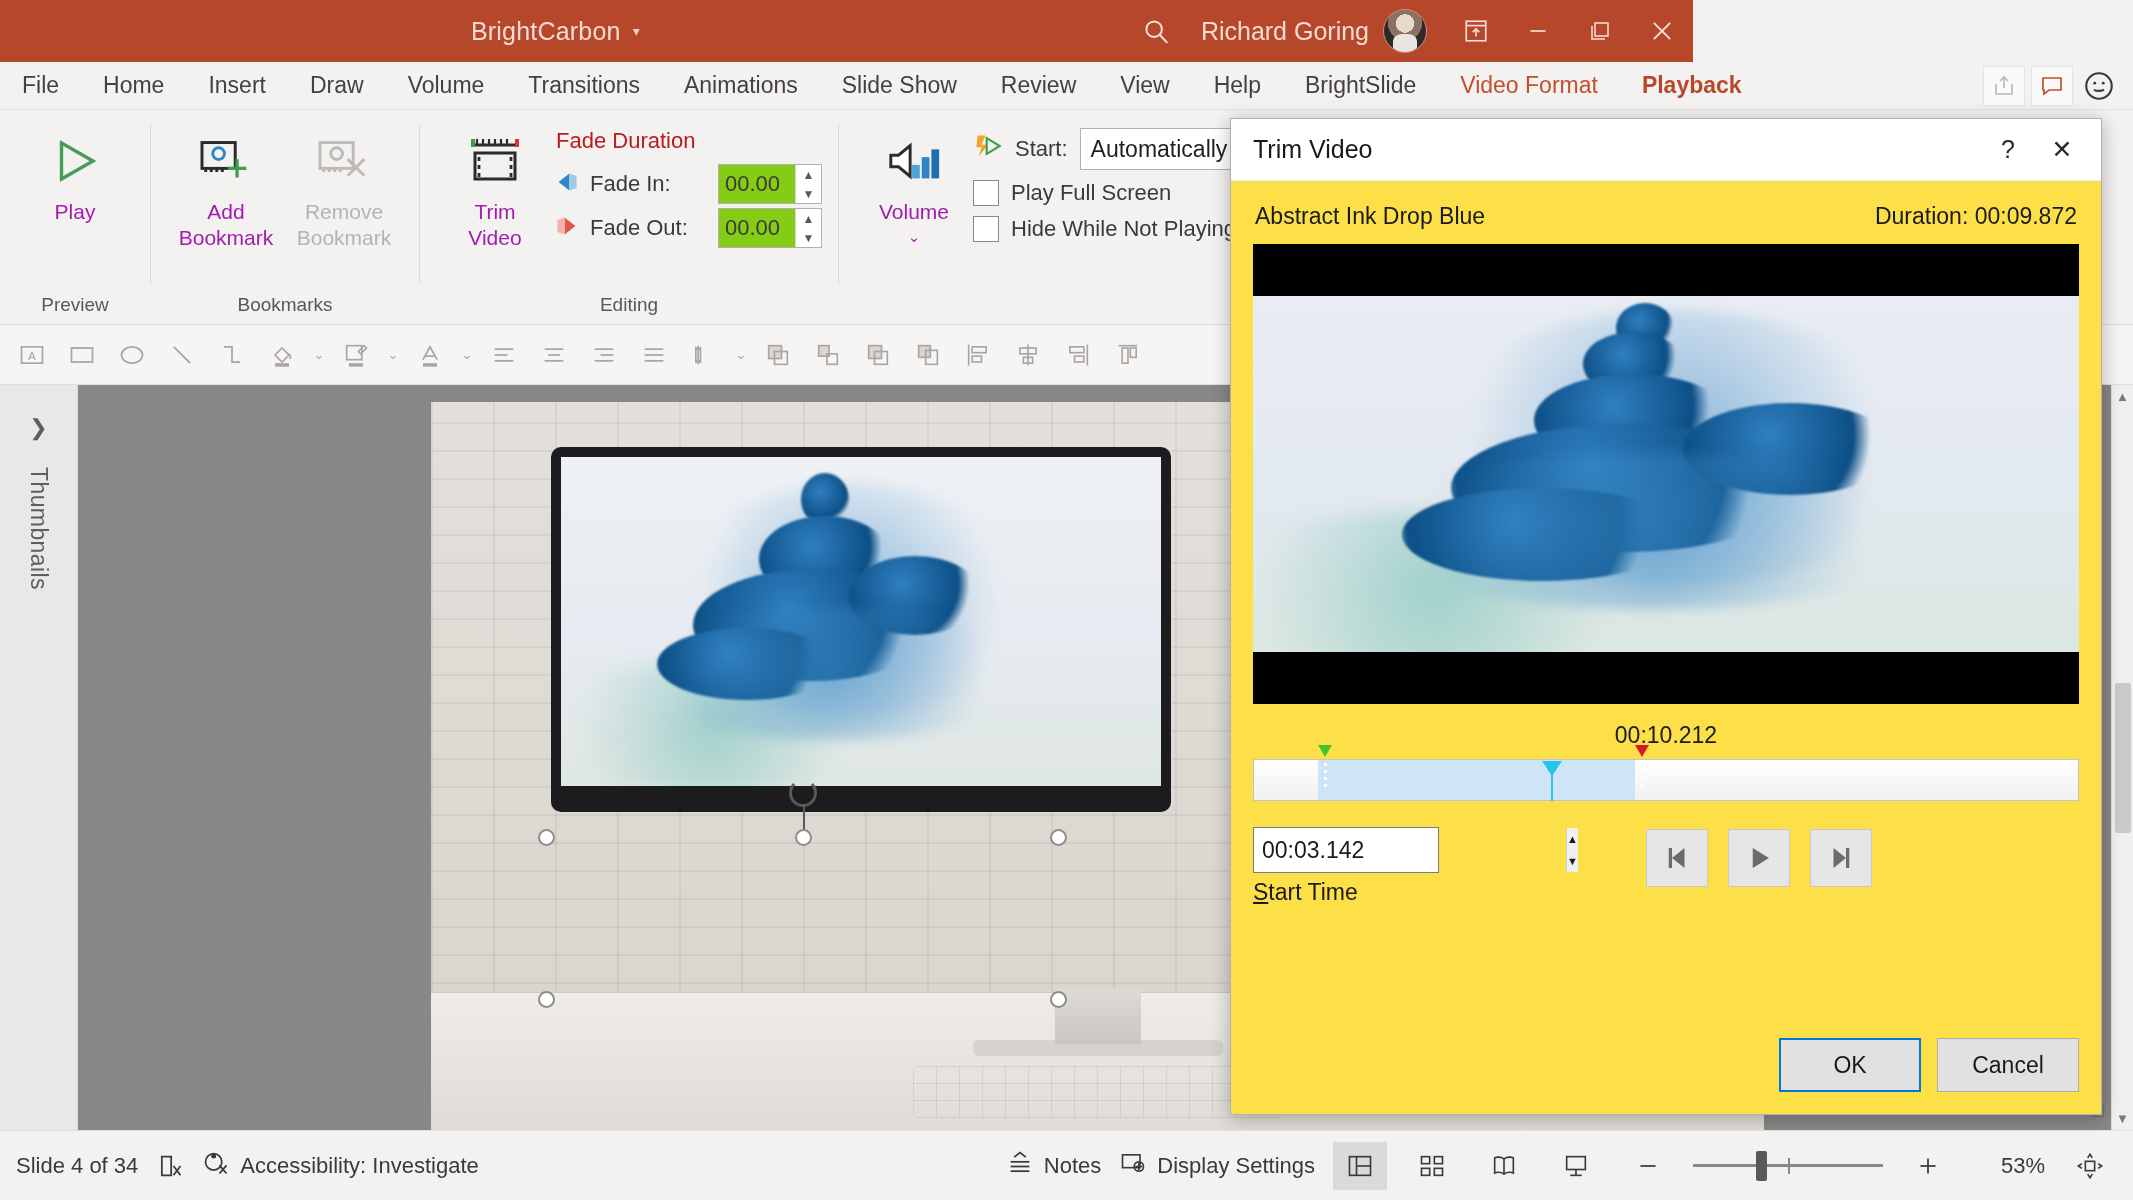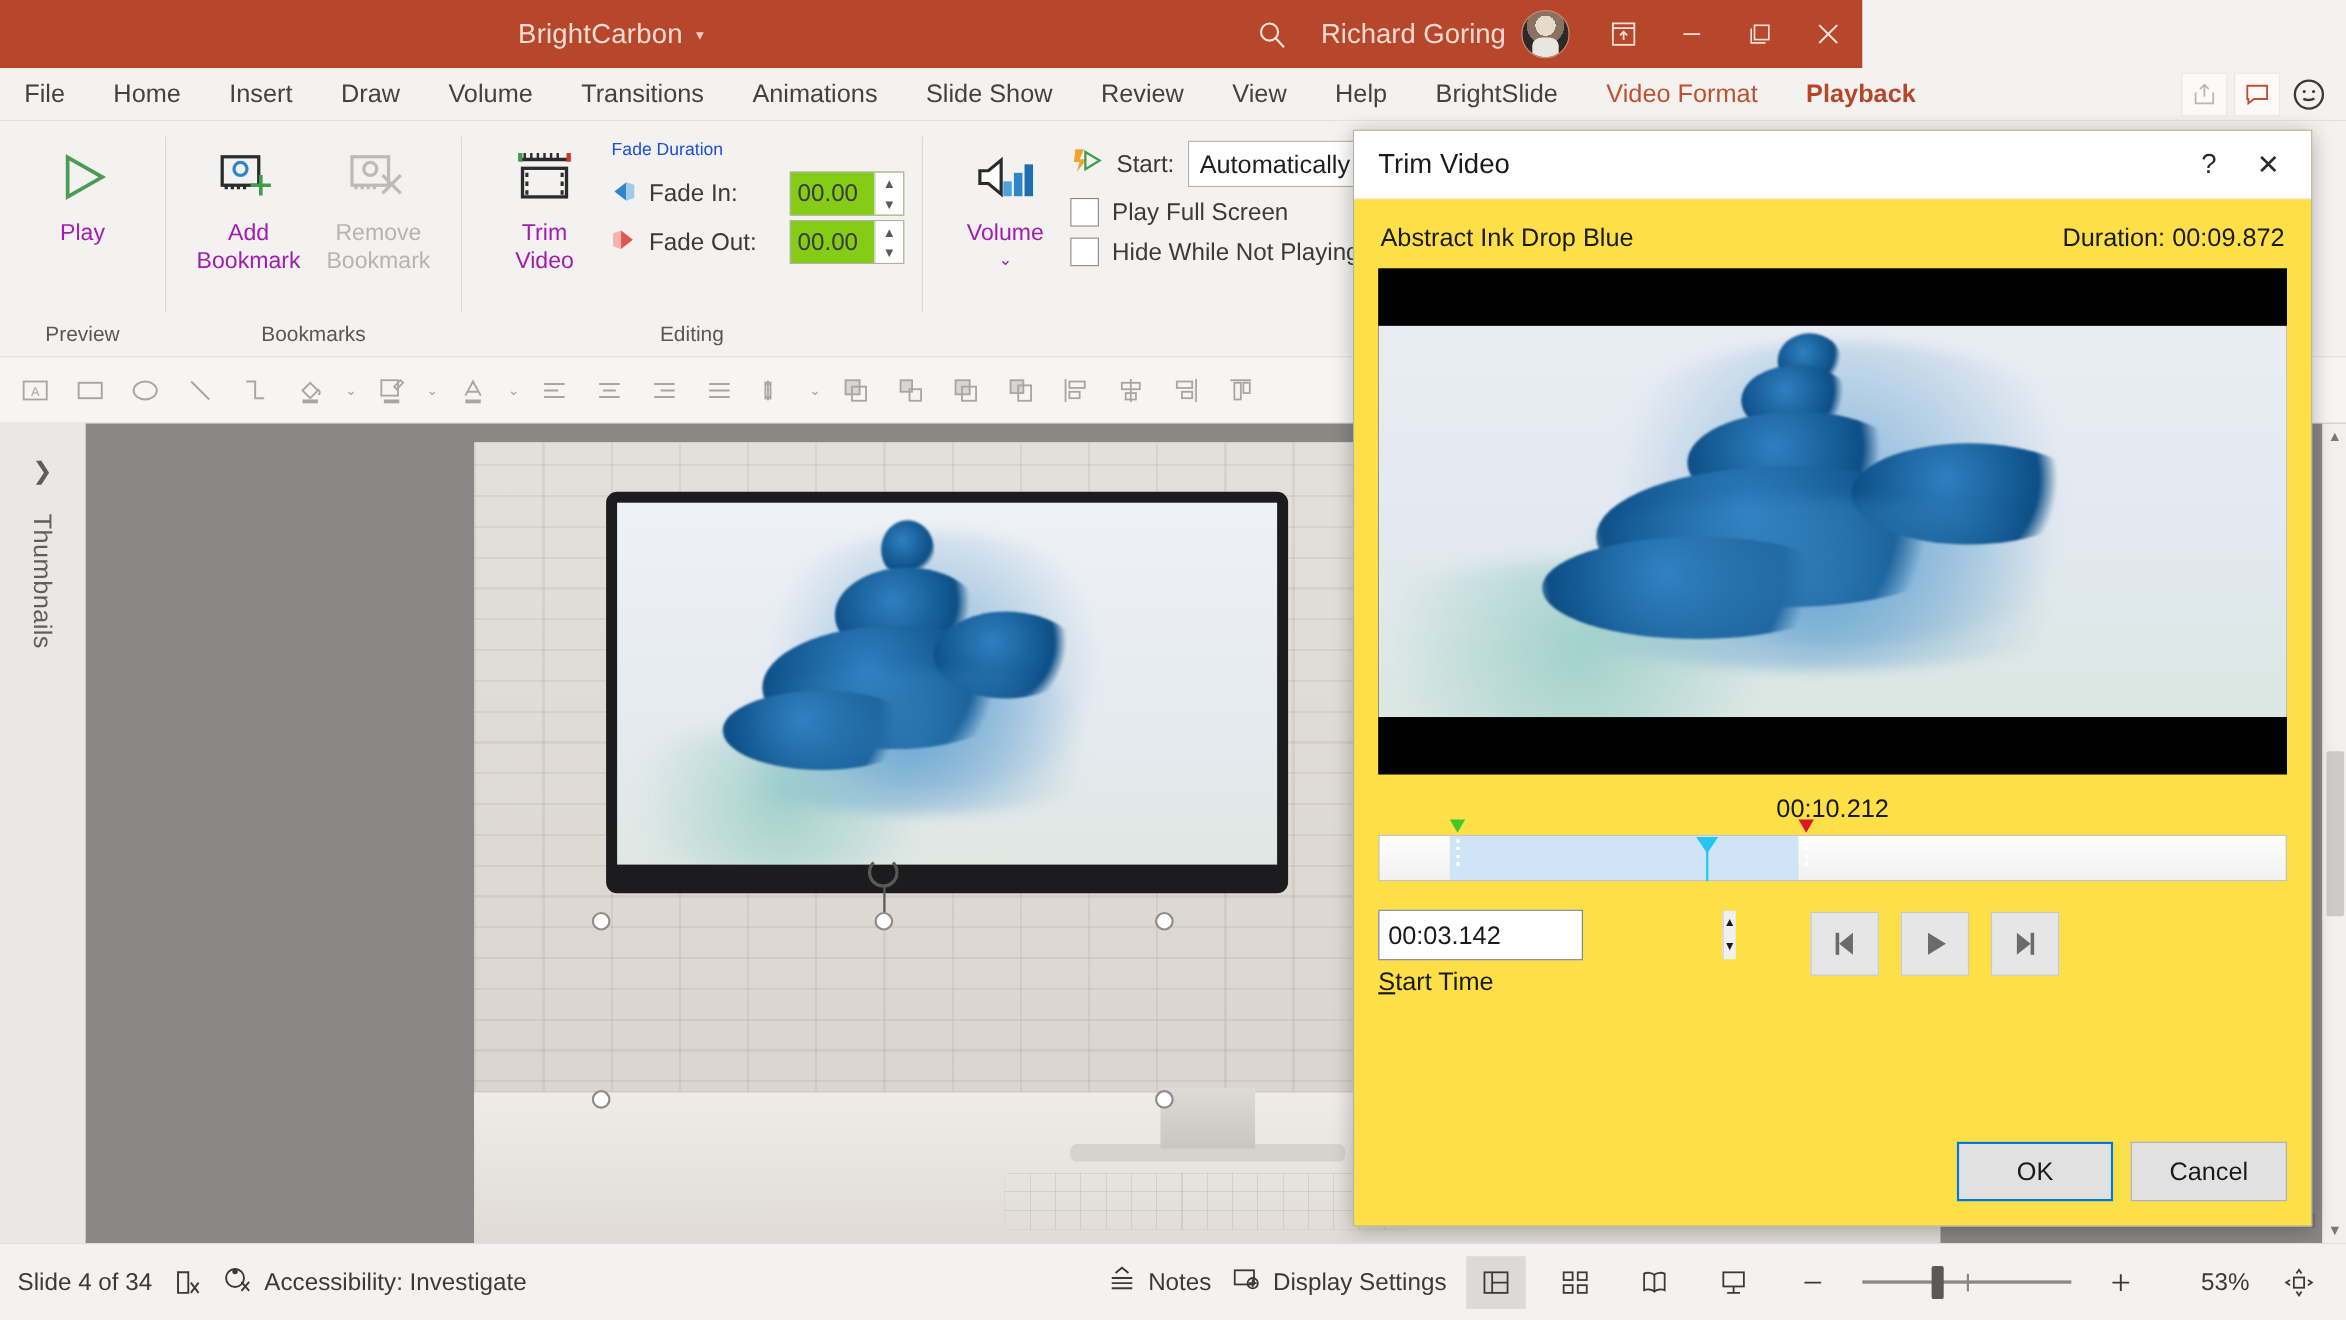--- a/index.html
+++ b/index.html
@@ -75,21 +75,21 @@
   .grp-sep { width: 1px; background: #dcdad8; margin: 14px 0 40px 0; }
 
   .bigbtn {
     width: 118px; display: flex; flex-direction: column; align-items: center;
     gap: 8px; padding-top: 6px; color: #a21caf; font-size: 21px; text-align: center; line-height: 1.15;
   }
   .bigbtn.disabled { color: #b6b3b1; }
   .bigbtn .ic { height: 62px; display: flex; align-items: center; justify-content: center; }
 
   .editcol { display: flex; flex-direction: column; gap: 4px; padding-top: 2px; }
-  .fadehdr { font-size: 16px; color: #1d4ed8; padding: 2px 0 6px 2px; }
+  .fadehdr { font-size: 22px; color: #b91c1c; padding: 2px 0 6px 2px; }
   .faderow { display: flex; align-items: center; gap: 10px; }
   .faderow .lbl { font-size: 22px; color: #3b3a39; min-width: 118px; }
   .spin {
     display: flex; align-items: stretch; border: 1px solid #b3b0ad; background: #84cc16; height: 40px;
   }
   .spin input {
     width: 76px; border: 0; outline: none; font-size: 22px; color: #3b3a39;
     font-family: "Liberation Sans", sans-serif; padding: 0 6px; background: transparent;
   }
   .spin .arrows {

